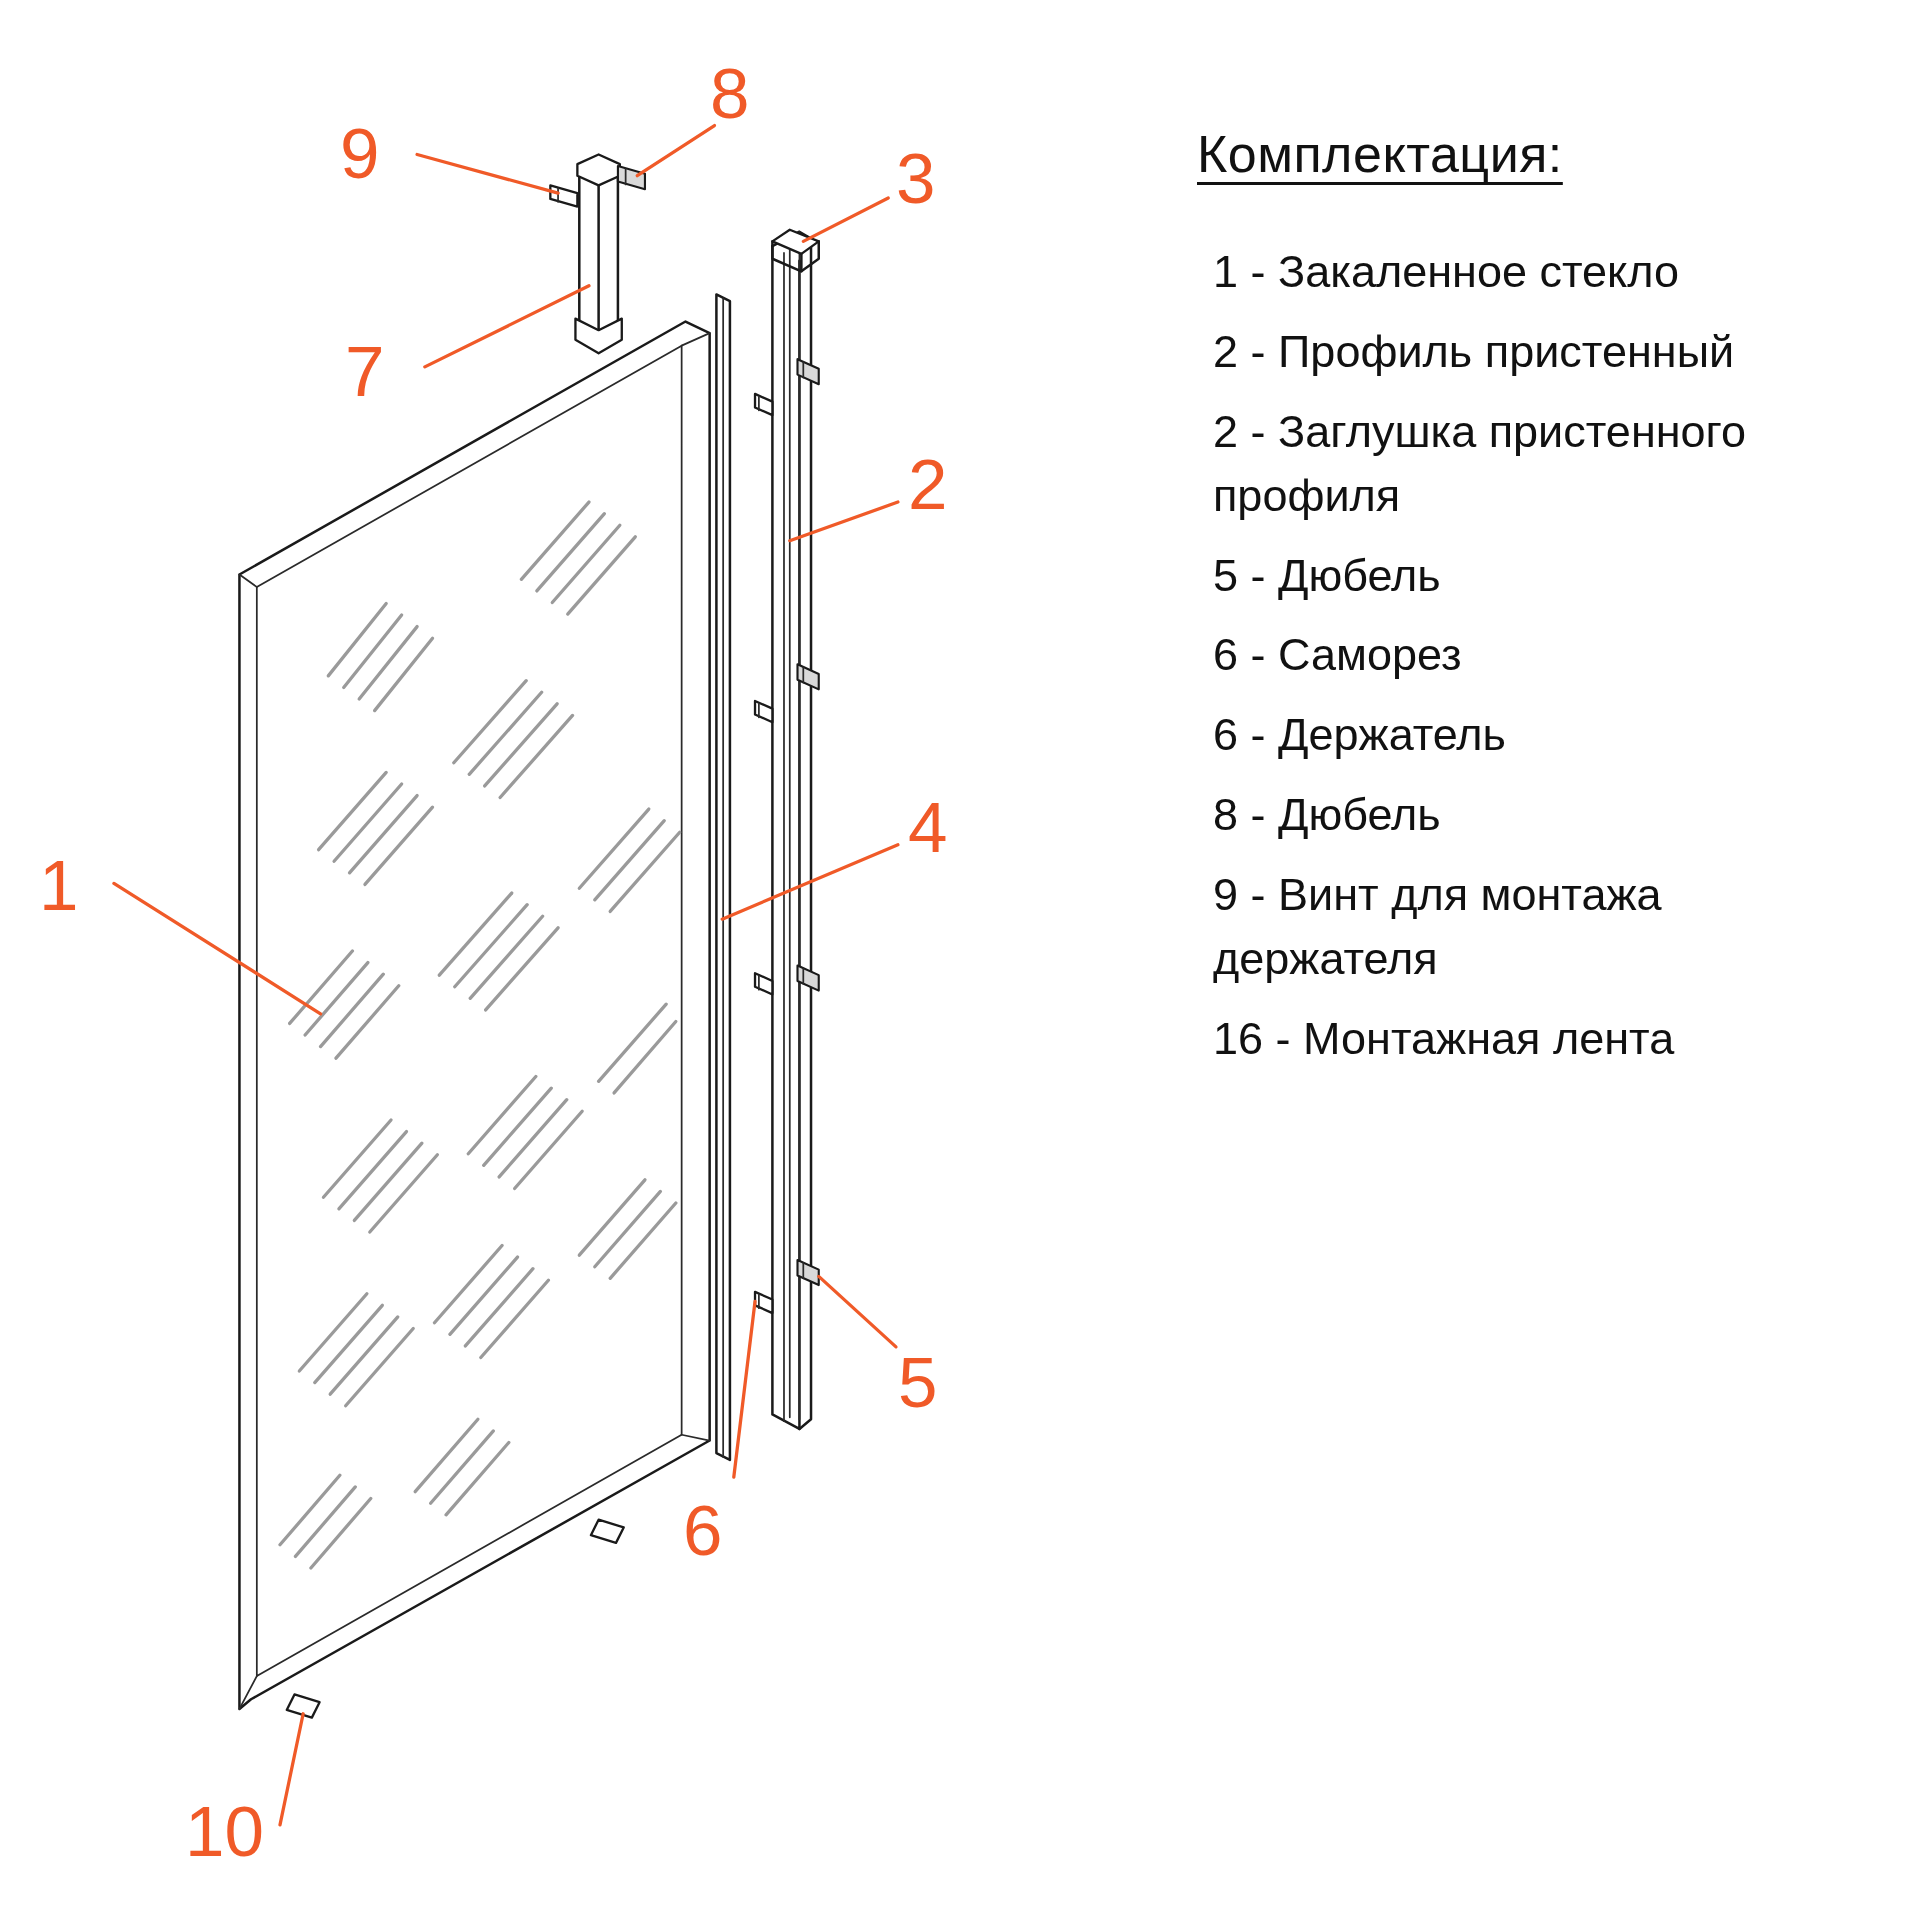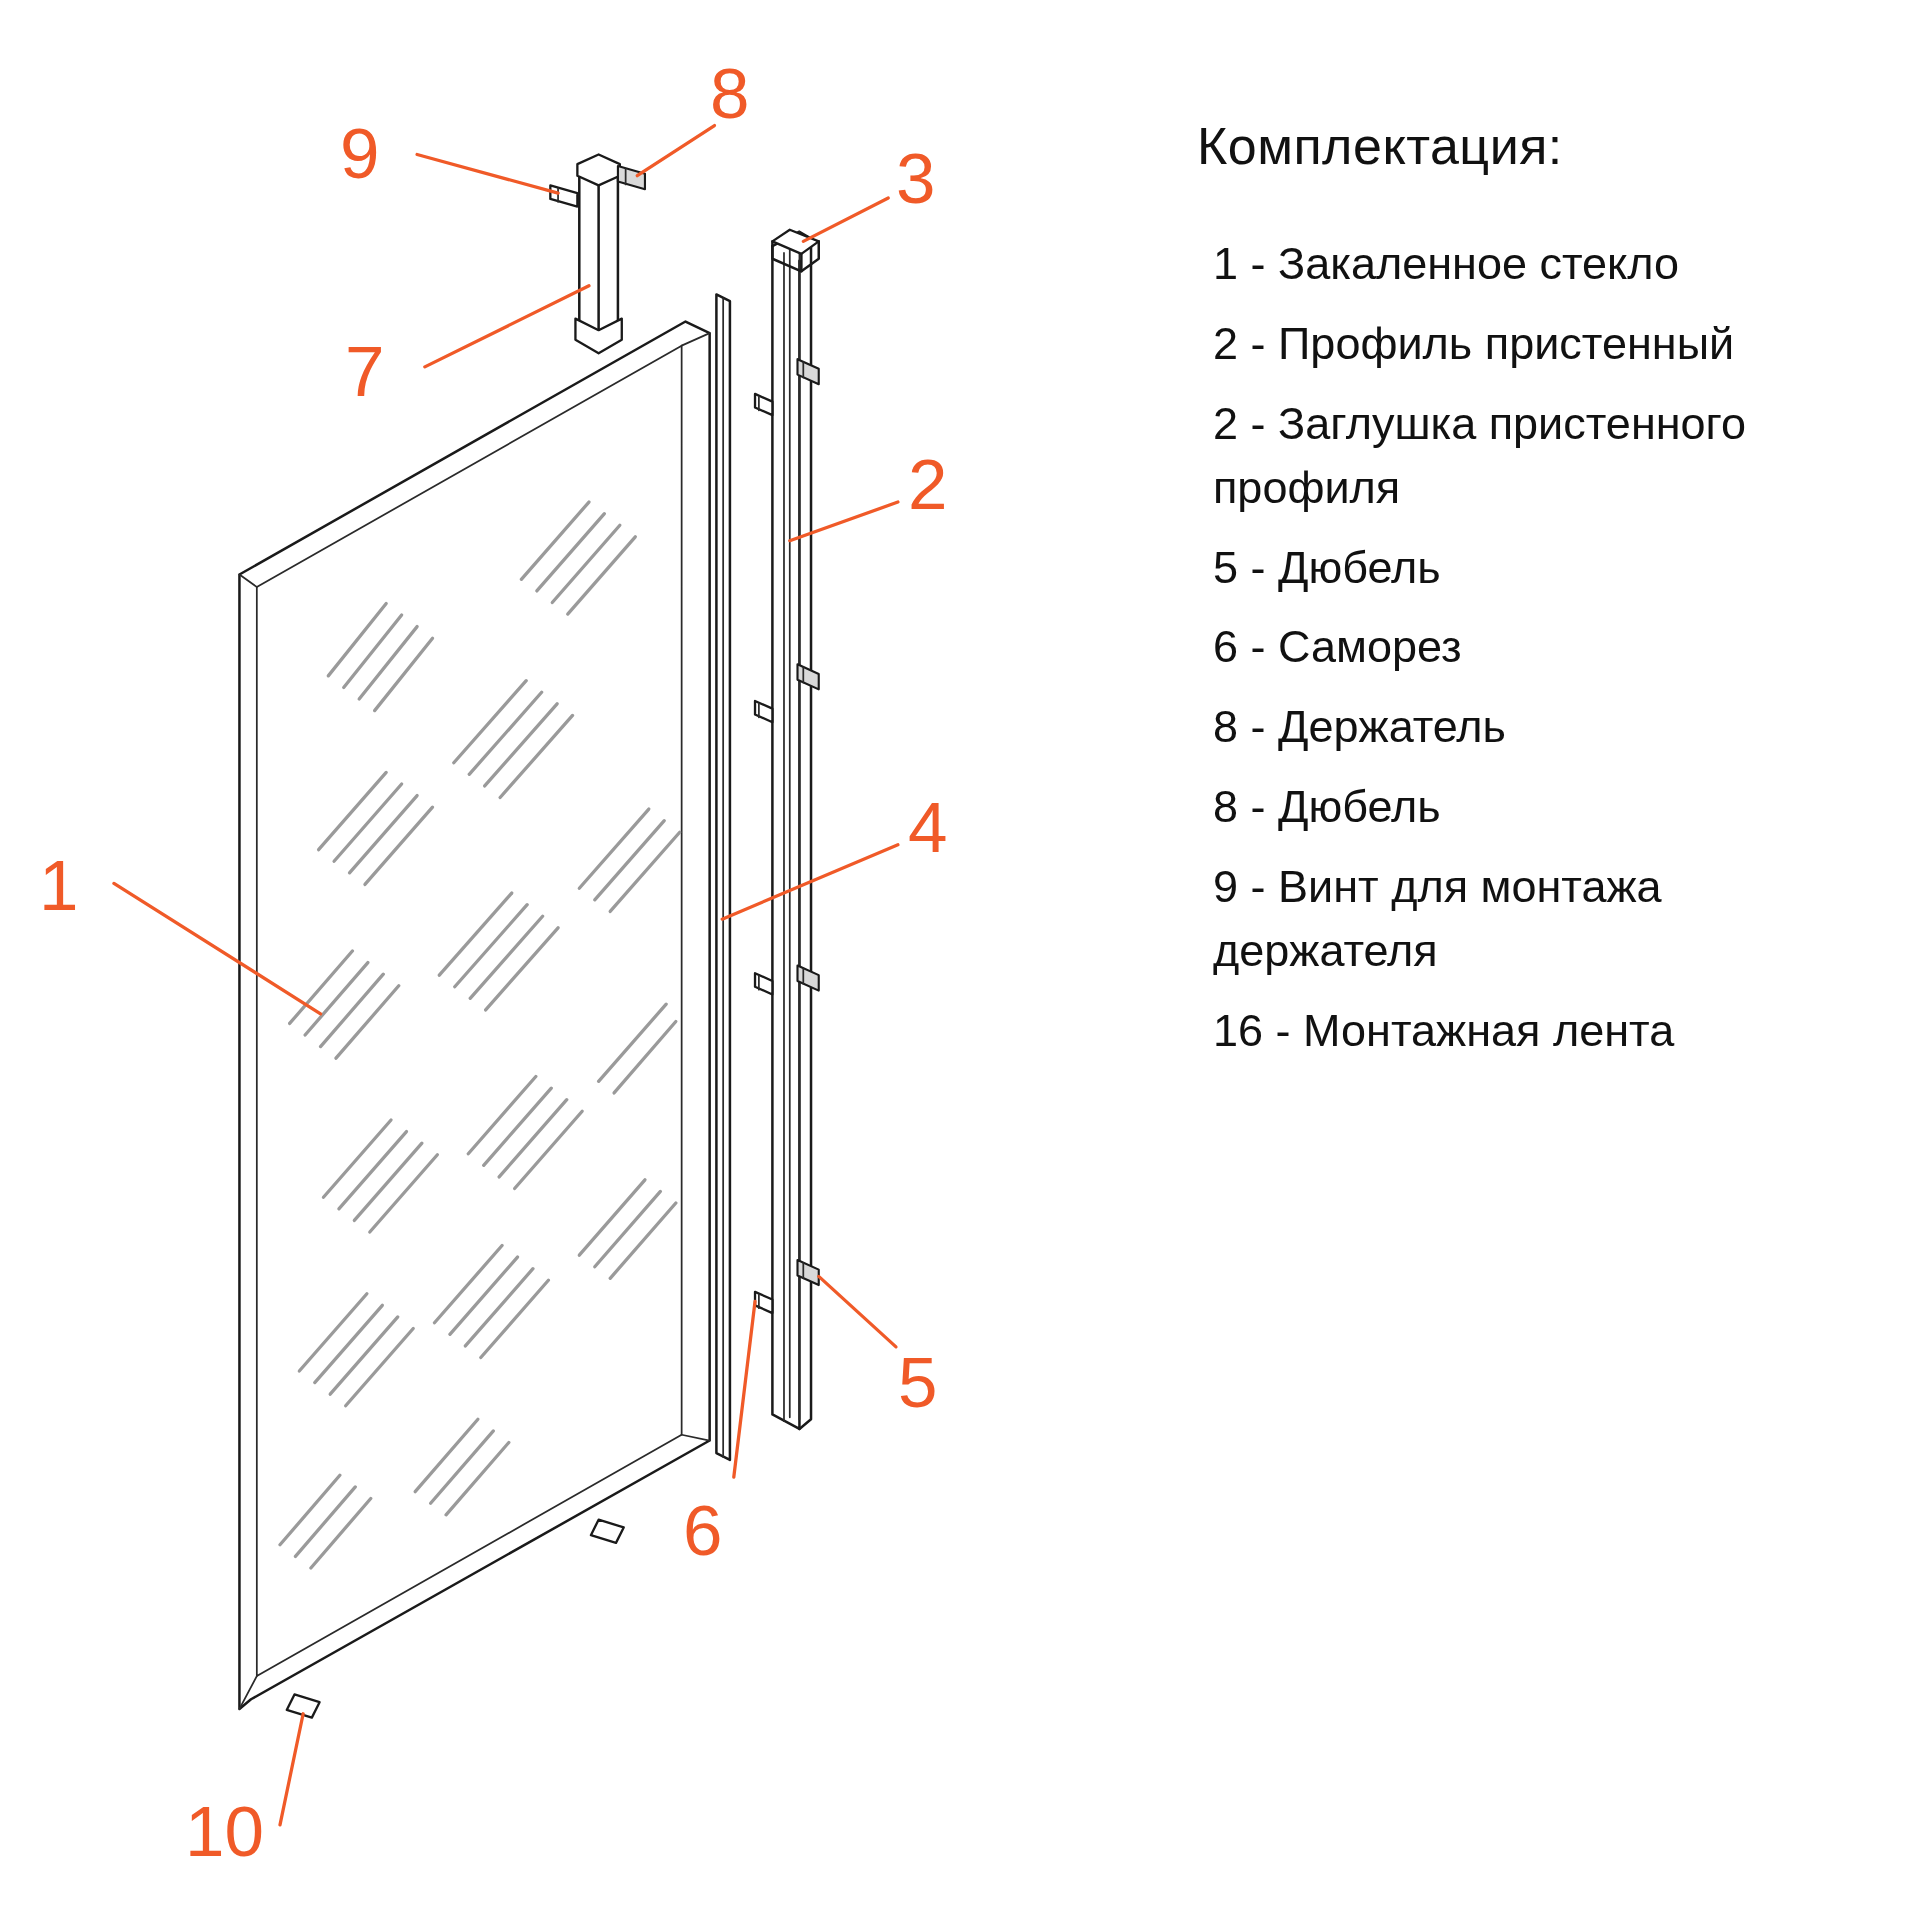--- a/index.html
+++ b/index.html
@@ -25,23 +25,24 @@
   .legend {
     position: absolute;
     left: 1197px;
     top: 116px;
     width: 695px;
   }
   .legend-title {
     font-size: 52px;
     font-weight: 400;
     letter-spacing: 0.5px;
+    text-decoration: underline;
     text-underline-offset: 9.7px;
     text-decoration-thickness: 2.9px;
-    margin: 0 0 56px 0;
+    margin: 8px 0 56px 0;
     white-space: nowrap;
   }
   .legend-list {
     list-style: none;
     margin: 0;
     padding: 0;
   }
   .legend-list li {
     font-size: 45px;
     line-height: 1.42;
@@ -291,21 +292,21 @@
   <div class="callout" style="left:185px; top:1796px;">10</div>
 
   <div class="legend">
     <div class="legend-title">Комплектация:</div>
     <ul class="legend-list">
       <li>1 - Закаленное стекло</li>
       <li>2 - Профиль пристенный</li>
       <li>2 - Заглушка пристенного профиля</li>
       <li>5 - Дюбель</li>
       <li>6 - Саморез</li>
-      <li>8 - Держатель</li>
+      <li>6 - Держатель</li>
       <li>8 - Дюбель</li>
       <li>9 - Винт для монтажа держателя</li>
       <li>16 - Монтажная лента</li>
     </ul>
   </div>
 
 </div>
 
 
 </body></html>

